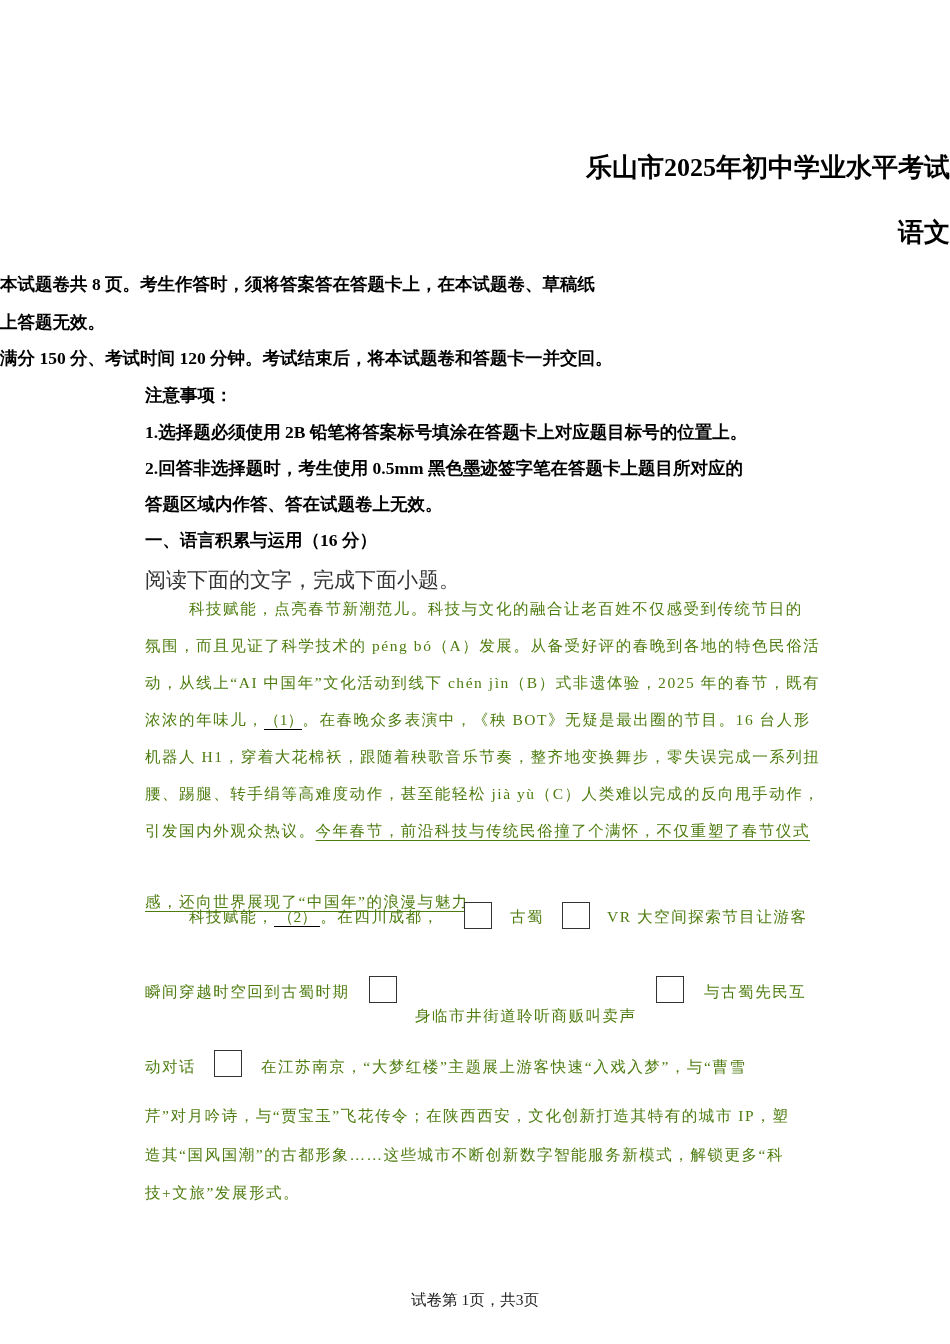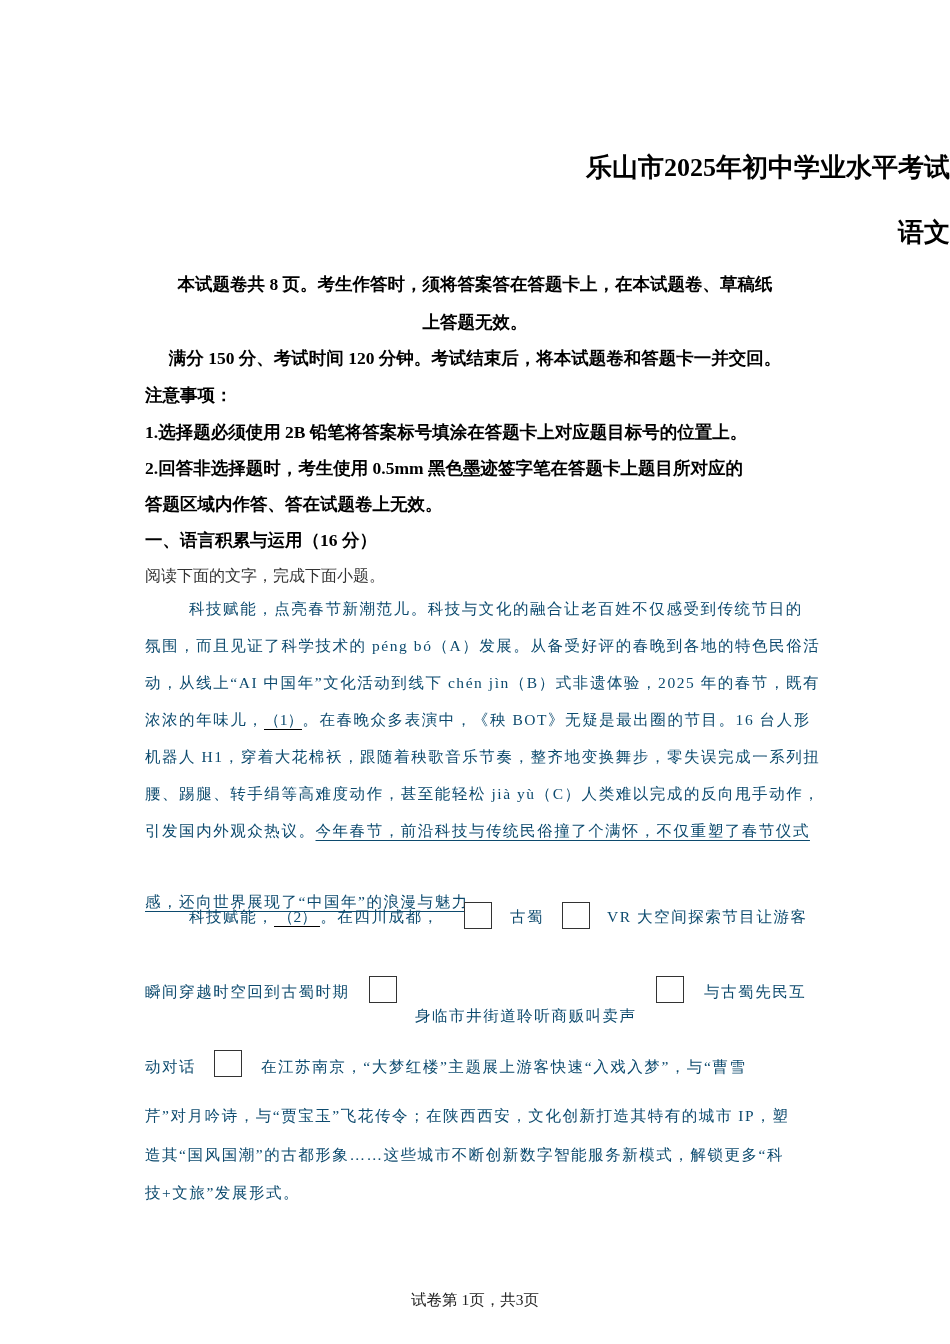--- a/index.html
+++ b/index.html
@@ -2,23 +2,23 @@
 <html><head>
 <meta charset="utf-8">
 <style>
   html, body { margin: 0; padding: 0; background: #ffffff; }
   body { width: 950px; height: 1344px; position: relative; overflow: hidden; color: #000; }
   .abs { position: absolute; white-space: nowrap; }
   .title { left: 0; width: 950px; text-align: right; font-family: "Liberation Serif", "DejaVu Serif", serif; font-weight: bold; }
   #exam-title { top: 150px; font-size: 26px; }
   #subject { top: 215px; font-size: 26px; }
   .bold-line { font-family: "Liberation Serif", "DejaVu Serif", serif; font-weight: bold; font-size: 17.5px; }
-  .center { left: 0; width: 950px; text-align: center; }
-  .body-text { font-family: "Liberation Serif", "DejaVu Serif", serif; font-size: 15.5px; color: #0c4a6e; letter-spacing: 1.55px; }
-  .plain { font-family: "Liberation Serif", "DejaVu Serif", serif; font-size: 16px; color: #333; }
+  .center { left: 0; width: 950px; text-align: left; }
+  .body-text { font-family: "Liberation Serif", "DejaVu Serif", serif; font-size: 15.5px; color: #4d7c0f; letter-spacing: 1.55px; }
+  .plain { font-family: "Liberation Serif", "DejaVu Serif", serif; font-size: 21px; color: #333; }
   .u { text-decoration: underline; text-underline-offset: 4px; }
   .blank { display: inline-block; border-bottom: 1px solid #000; text-align: center; line-height: 18px; letter-spacing: 0; }
   .box { position: absolute; width: 28px; height: 27px; border: 1.5px solid #333; box-sizing: border-box; background: #fff; }
   .footer { top: 1290px; left: 0; width: 950px; text-align: center; font-family: Liberation Serif, serif; font-size: 15.5px; color: #222; }
 </style>
 </head>
 <body>
 
 <div class="abs title" id="exam-title">乐山市2025年初中学业水平考试</div>
 <div class="abs title" id="subject">语文</div>

